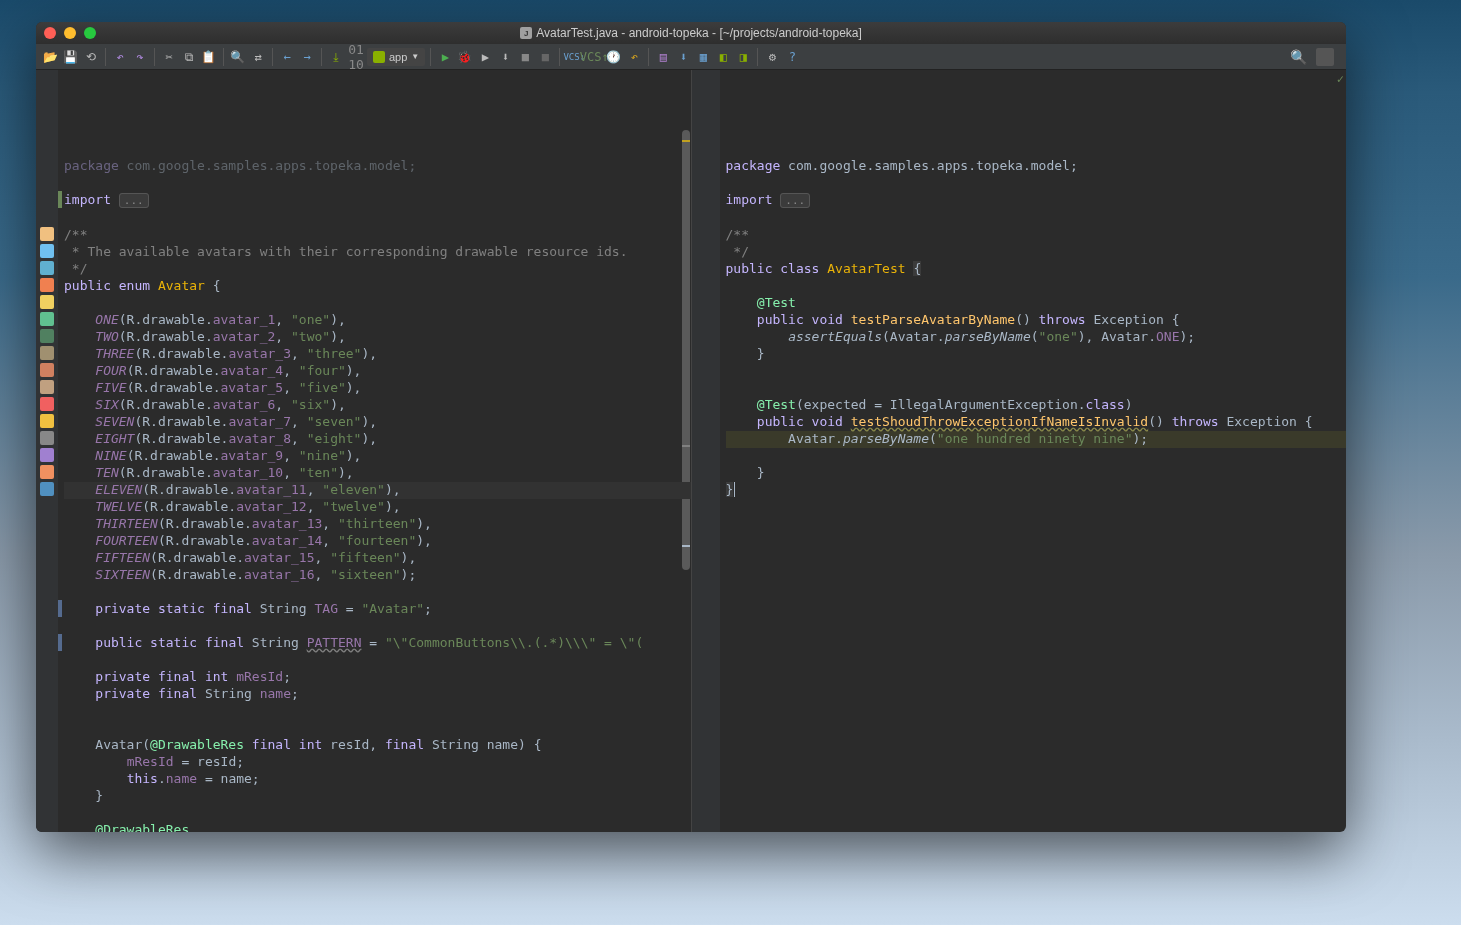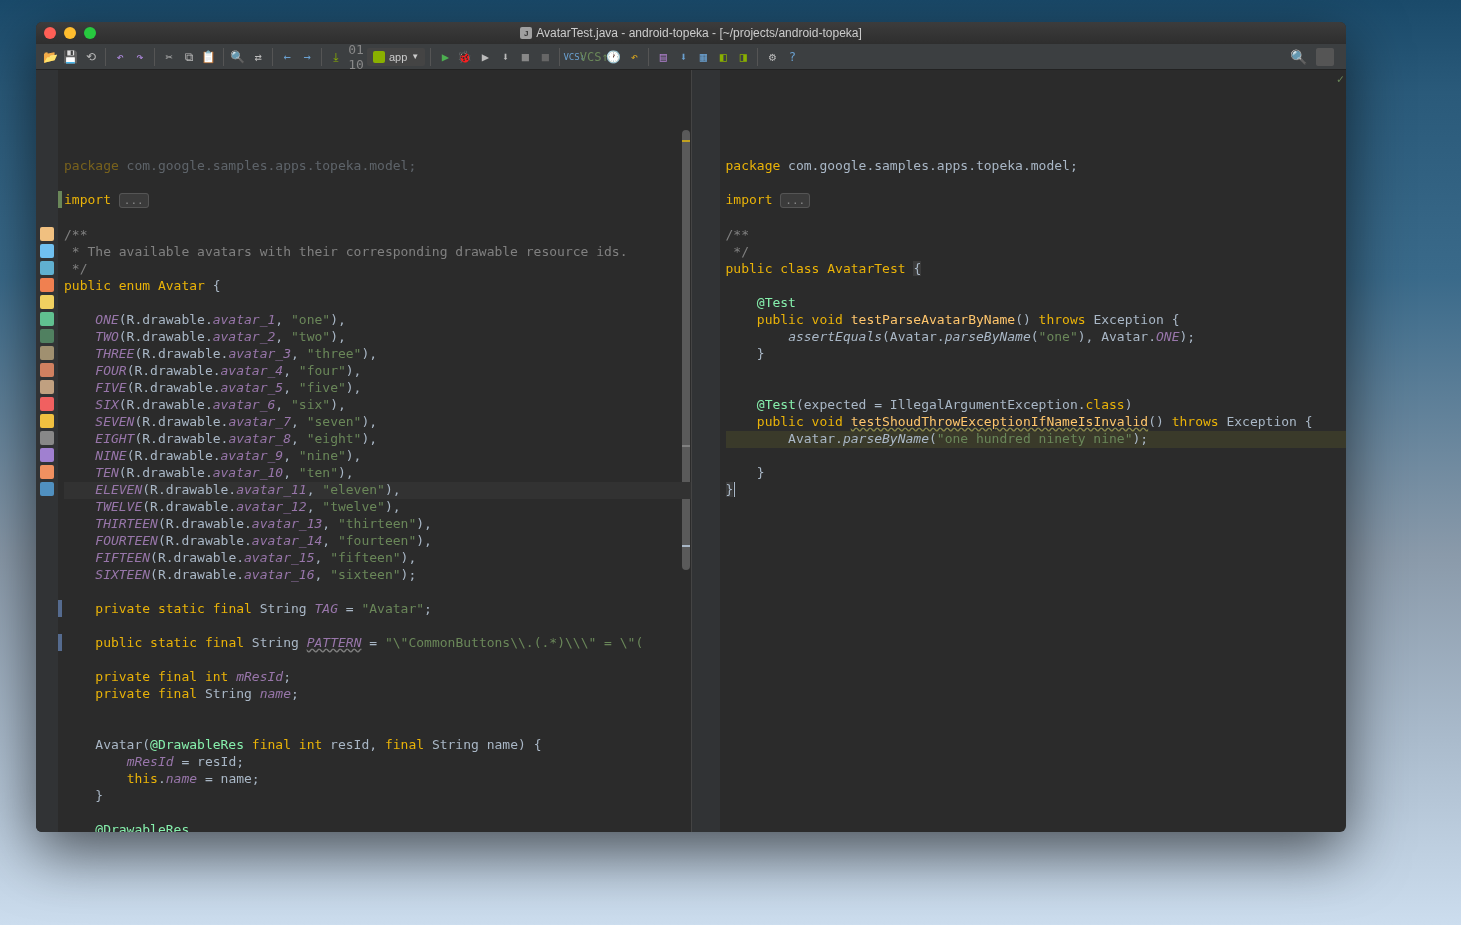--- a/index.html
+++ b/index.html
@@ -44,23 +44,23 @@
 
 .editors { flex:1; display:flex; overflow:hidden; }
 .pane { display:flex; overflow:hidden; position:relative; }
 .pane.left{flex:1;border-right:1px solid #444}
 .pane.right{flex:1}
 .gutter{width:22px;background:#313335;flex-shrink:0;padding-top:2px}
 .av-row{height:17px;display:flex;align-items:center;justify-content:center}
 .av{width:14px;height:14px;border-radius:2px}
 .code{flex:1;overflow:hidden;position:relative;padding:2px 0 2px 6px;white-space:pre;line-height:17px;font-size:13px;color:#a9b7c6}
 
-.kw{color:#eab308}
+.kw{color:#c4b5fd}
 .str{color:#6a8759}
-.fld{color:#9876aa;font-style:italic}
+.fld{color:#9876aa;}
 .cmt{color:#808080}
 .ann{color:#86efac}
 .cls{color:#eab308}
 .mth{color:#ffc66d}
 .enm{color:#9876aa;font-style:italic}
 .collapsed{background:#3b3b3b;border:1px solid #555;border-radius:3px;padding:0 4px;color:#888;font-size:11px}
 .mthcall{font-style:italic;color:#a9b7c6}
 .hl-line{position:absolute;left:0;right:0;height:17px;background:#323232;z-index:0}
 .caret-line{position:absolute;left:0;right:0;height:17px;background:#3a3a2a;z-index:0}
 .code > div{position:relative;z-index:1}

